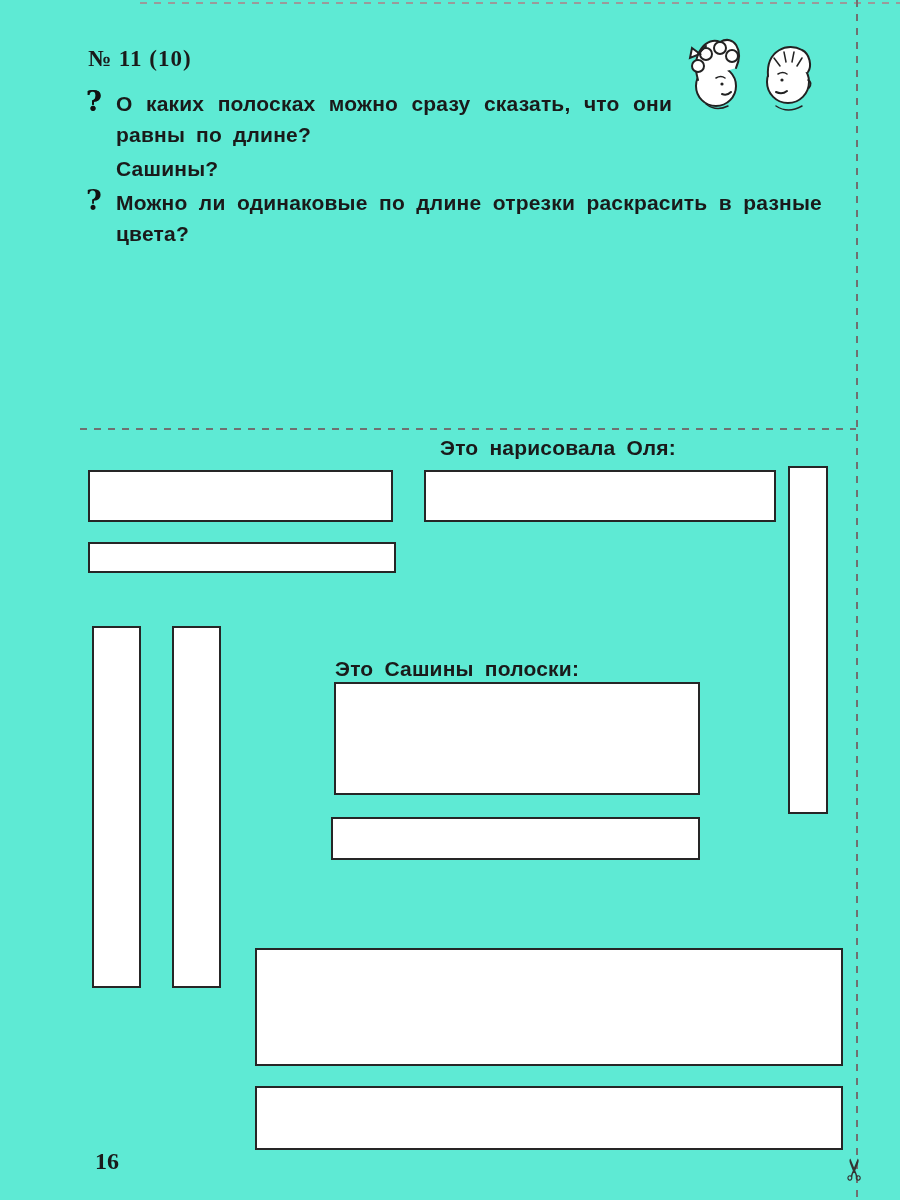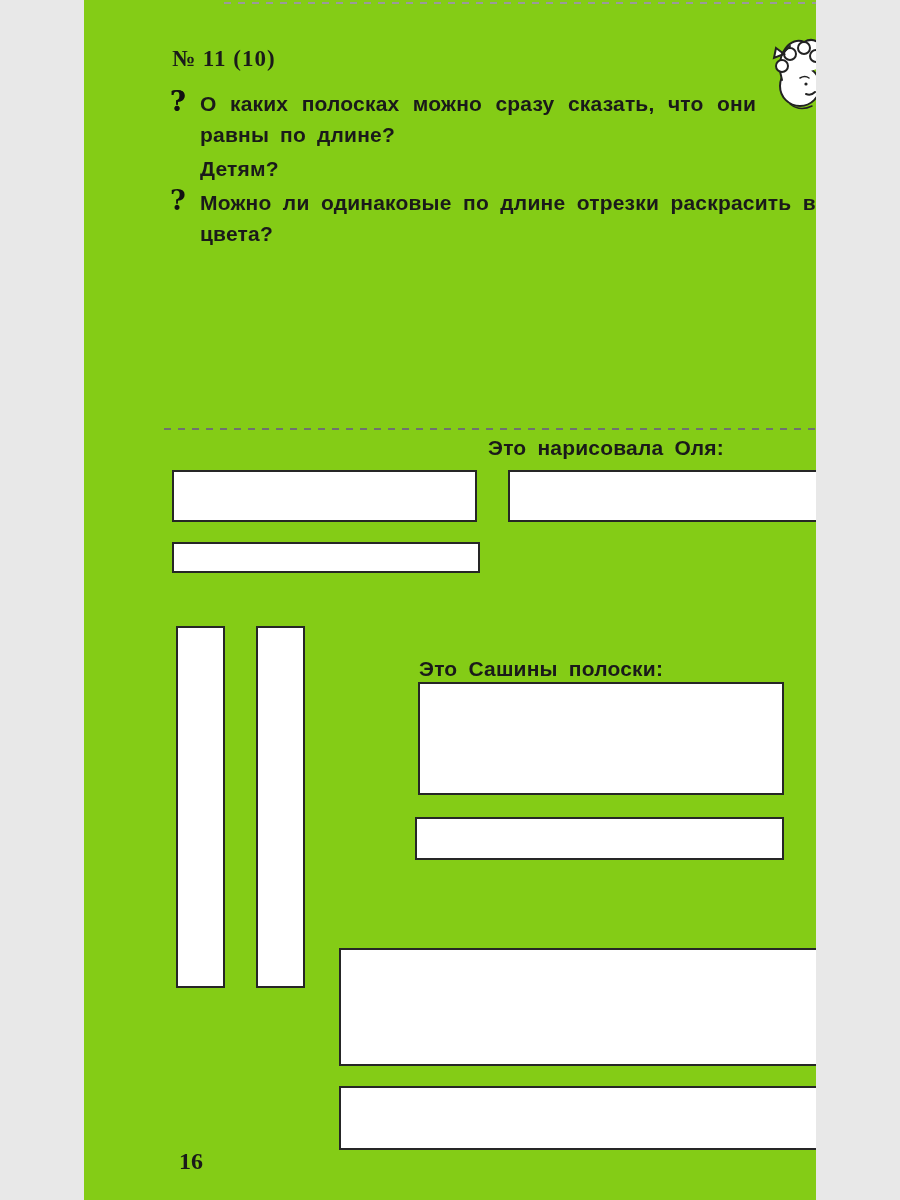--- a/index.html
+++ b/index.html
@@ -1,20 +1,20 @@
 <!DOCTYPE html>
 <html><head>
 <meta charset="utf-8">
 <style>
   html,body { margin:0; padding:0; background:#e8e8e8; }
   .page {
     position:relative;
-    width:732px; height:1200px;
+    width:900px; height:1200px;
     margin:0 auto;
-    background:#84cc16;
+    background:#5eead4;
     font-family:"Liberation Sans", sans-serif;
     color:#1a1a1a;
     overflow:hidden;
   }
 
   
   .cut-line-v {
     position:absolute; top:0; bottom:0; left:856px; width:2px;
     background:repeating-linear-gradient(to bottom,#707070 0 7px,transparent 7px 14px);
   }
@@ -53,21 +53,21 @@
     font-family:"DejaVu Serif", serif;
     font-size:27px; font-weight:700; color:#111;
   }
 
   .strip-label {
     position:absolute;
     font-size:21px; font-weight:700; letter-spacing:0.2px; word-spacing:5px;
     white-space:nowrap;
   }
   #label-masha  { left:88px;  top:436px; }
-  #label-olya   { left:404px; top:436px; }
+  #label-olya   { left:440px; top:436px; }
   #label-kolya  { left:88px;  top:584px; }
   #label-sasha  { left:335px; top:641px;margin-top:16px; }
   #label-zhenya { left:263px; top:910px; }
 
   
   .strip { position:absolute; border:2.5px solid #262626; background:#fff; box-sizing:border-box; }
   #masha-strip-long   { left:88px;  top:470px;  width:305px; height:52px; }
   #masha-strip-short  { left:88px;  top:542px;  width:308px; height:31px; }
   #olya-strip         { left:424px; top:470px;  width:352px; height:52px; }
   #olya-strip-vertical{ left:788px; top:466px;  width:40px;  height:348px; }
@@ -136,21 +136,21 @@
     <div class="question-item">
       <span class="q-icon">?</span>
     </div>
 
     <div class="question-item">
       <span class="q-icon">?</span>
       <span>О каких полосках можно сразу сказать, что они равны по длине?</span>
     </div>
 
     <div class="plain-item">
-      <span>Детям?</span>
+      <span>Сашины?</span>
     </div>
 
 
     <div class="question-item">
       <span class="q-icon">?</span>
       <span>Можно ли одинаковые по длине отрезки раскрасить в разные цвета?</span>
     </div>
   </div>
 
   <div id="label-olya" class="strip-label">Это нарисовала Оля:</div>

